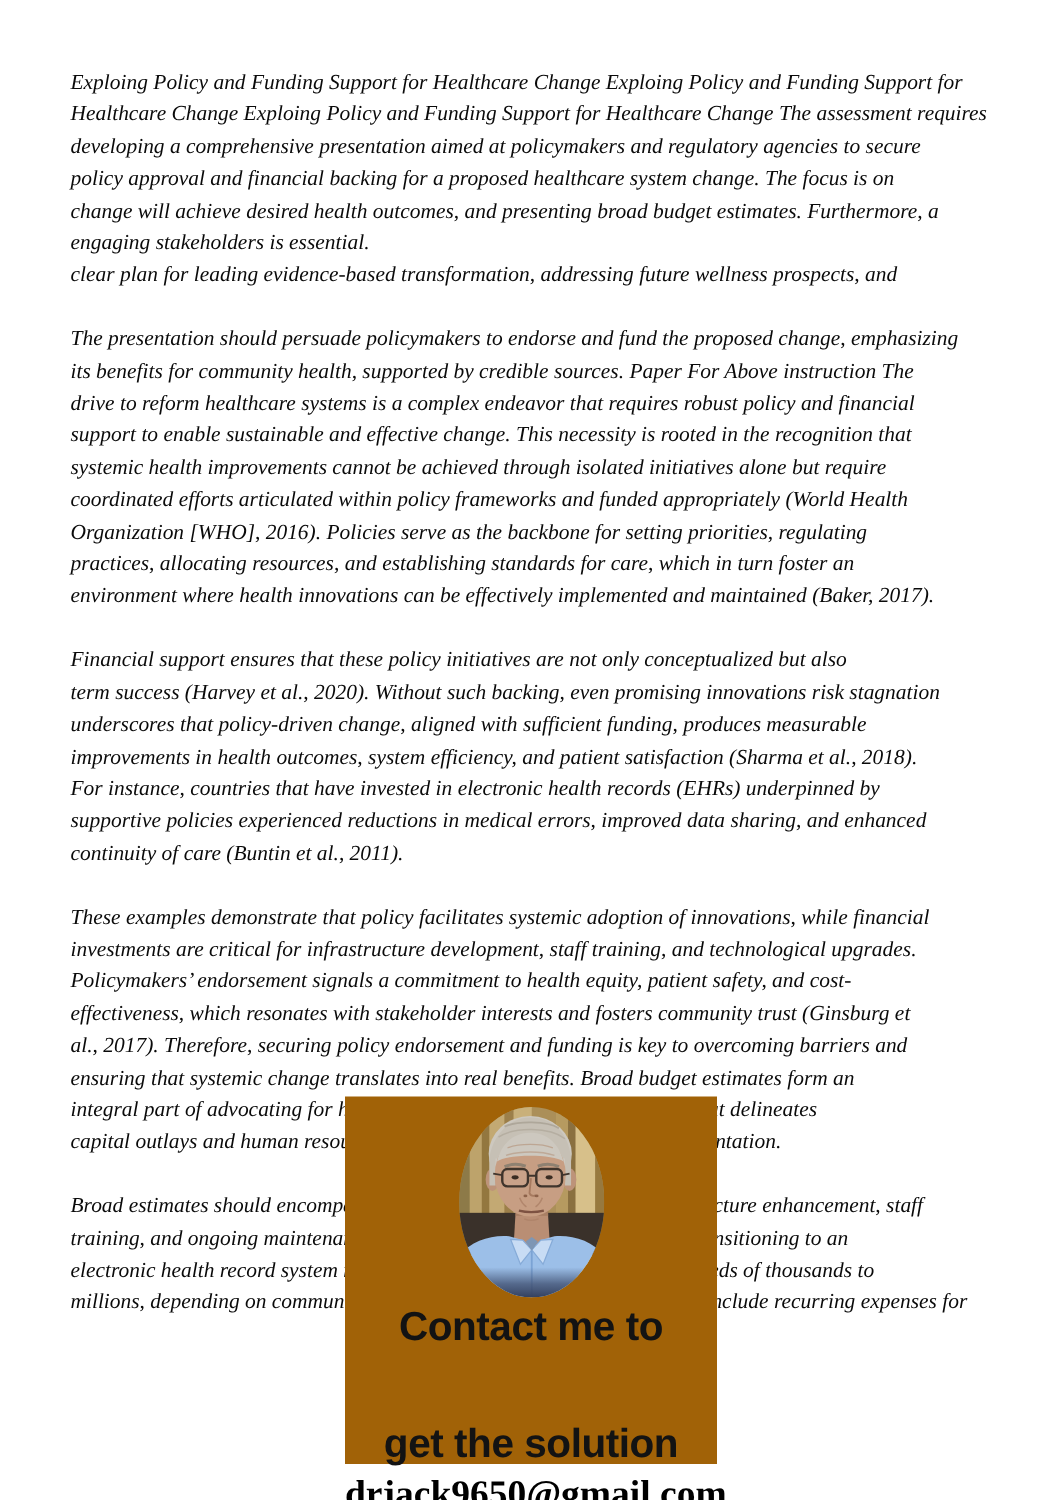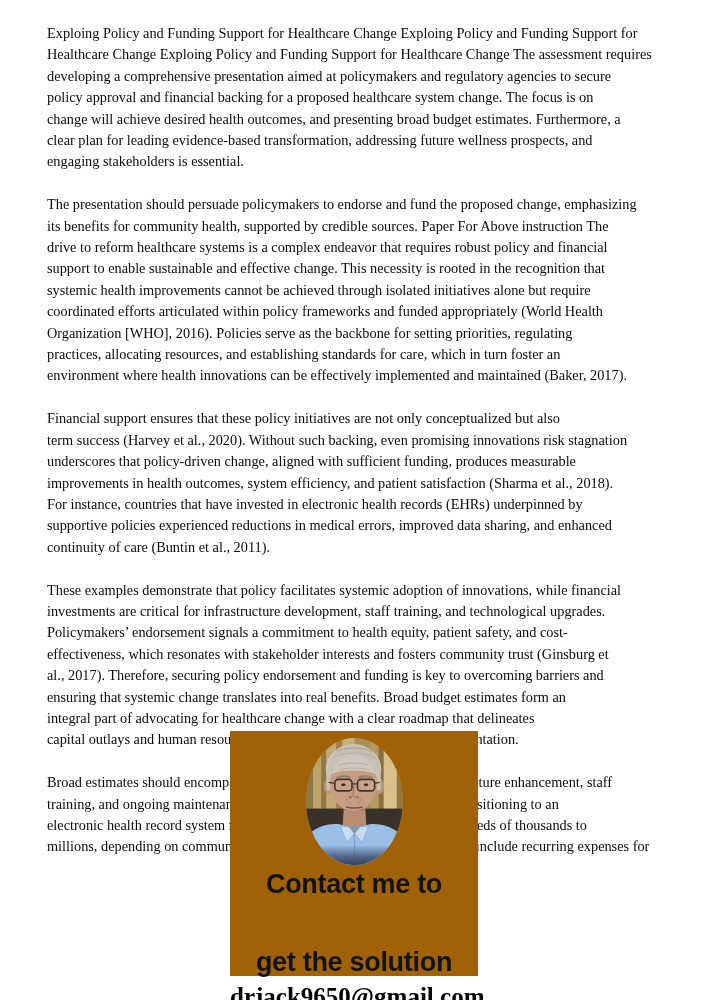--- a/index.html
+++ b/index.html
@@ -5,22 +5,23 @@
   html, body { margin: 0; padding: 0; }
   body {
     width: 708px; height: 1000px;
     background: #ffffff;
     position: relative;
     overflow: hidden;
     font-family: "Liberation Serif", serif;
   }
   .doc {
     position: absolute;
-    left: 47px; top: 23px;
+    left: 47px; top: 45px;
     width: 630px;
+    font-style: italic;
   }
   .paragraph { margin: 0 0 21.4px 0; }
   .line {
     font-size: 14.3px;
     line-height: 21.4px;
     color: #0a0a0a;
     white-space: nowrap;
   }
   .overlay {
     position: absolute;
@@ -51,22 +52,22 @@
 </head>
 <body>
 
 <div class="doc">
     <div class="paragraph">
       <div class="line">Exploing Policy and Funding Support for Healthcare Change Exploing Policy and Funding Support for</div>
       <div class="line">Healthcare Change Exploing Policy and Funding Support for Healthcare Change The assessment requires</div>
       <div class="line">developing a comprehensive presentation aimed at policymakers and regulatory agencies to secure</div>
       <div class="line">policy approval and financial backing for a proposed healthcare system change. The focus is on</div>
       <div class="line">change will achieve desired health outcomes, and presenting broad budget estimates. Furthermore, a</div>
+      <div class="line">engaging stakeholders is essential.</div>
       <div class="line">clear plan for leading evidence-based transformation, addressing future wellness prospects, and</div>
-      <div class="line">engaging stakeholders is essential.</div>
     </div>
     <div class="paragraph">
       <div class="line">The presentation should persuade policymakers to endorse and fund the proposed change, emphasizing</div>
       <div class="line">its benefits for community health, supported by credible sources. Paper For Above instruction The</div>
       <div class="line">drive to reform healthcare systems is a complex endeavor that requires robust policy and financial</div>
       <div class="line">support to enable sustainable and effective change. This necessity is rooted in the recognition that</div>
       <div class="line">systemic health improvements cannot be achieved through isolated initiatives alone but require</div>
       <div class="line">coordinated efforts articulated within policy frameworks and funded appropriately (World Health</div>
       <div class="line">Organization [WHO], 2016). Policies serve as the backbone for setting priorities, regulating</div>
       <div class="line">practices, allocating resources, and establishing standards for care, which in turn foster an</div>

